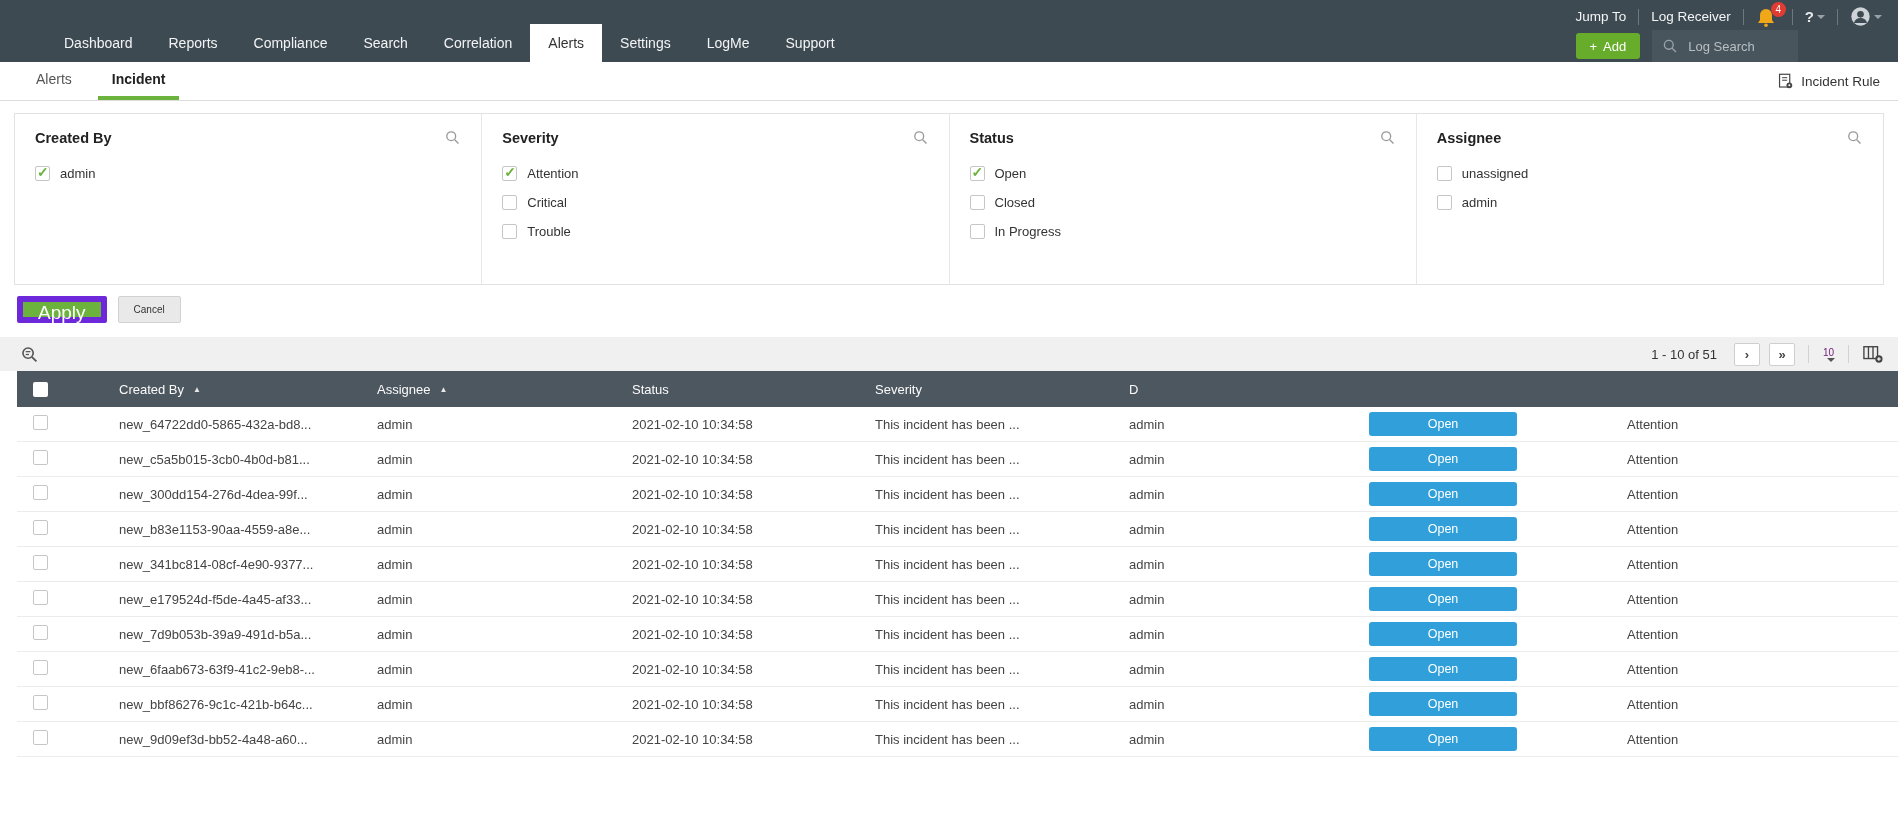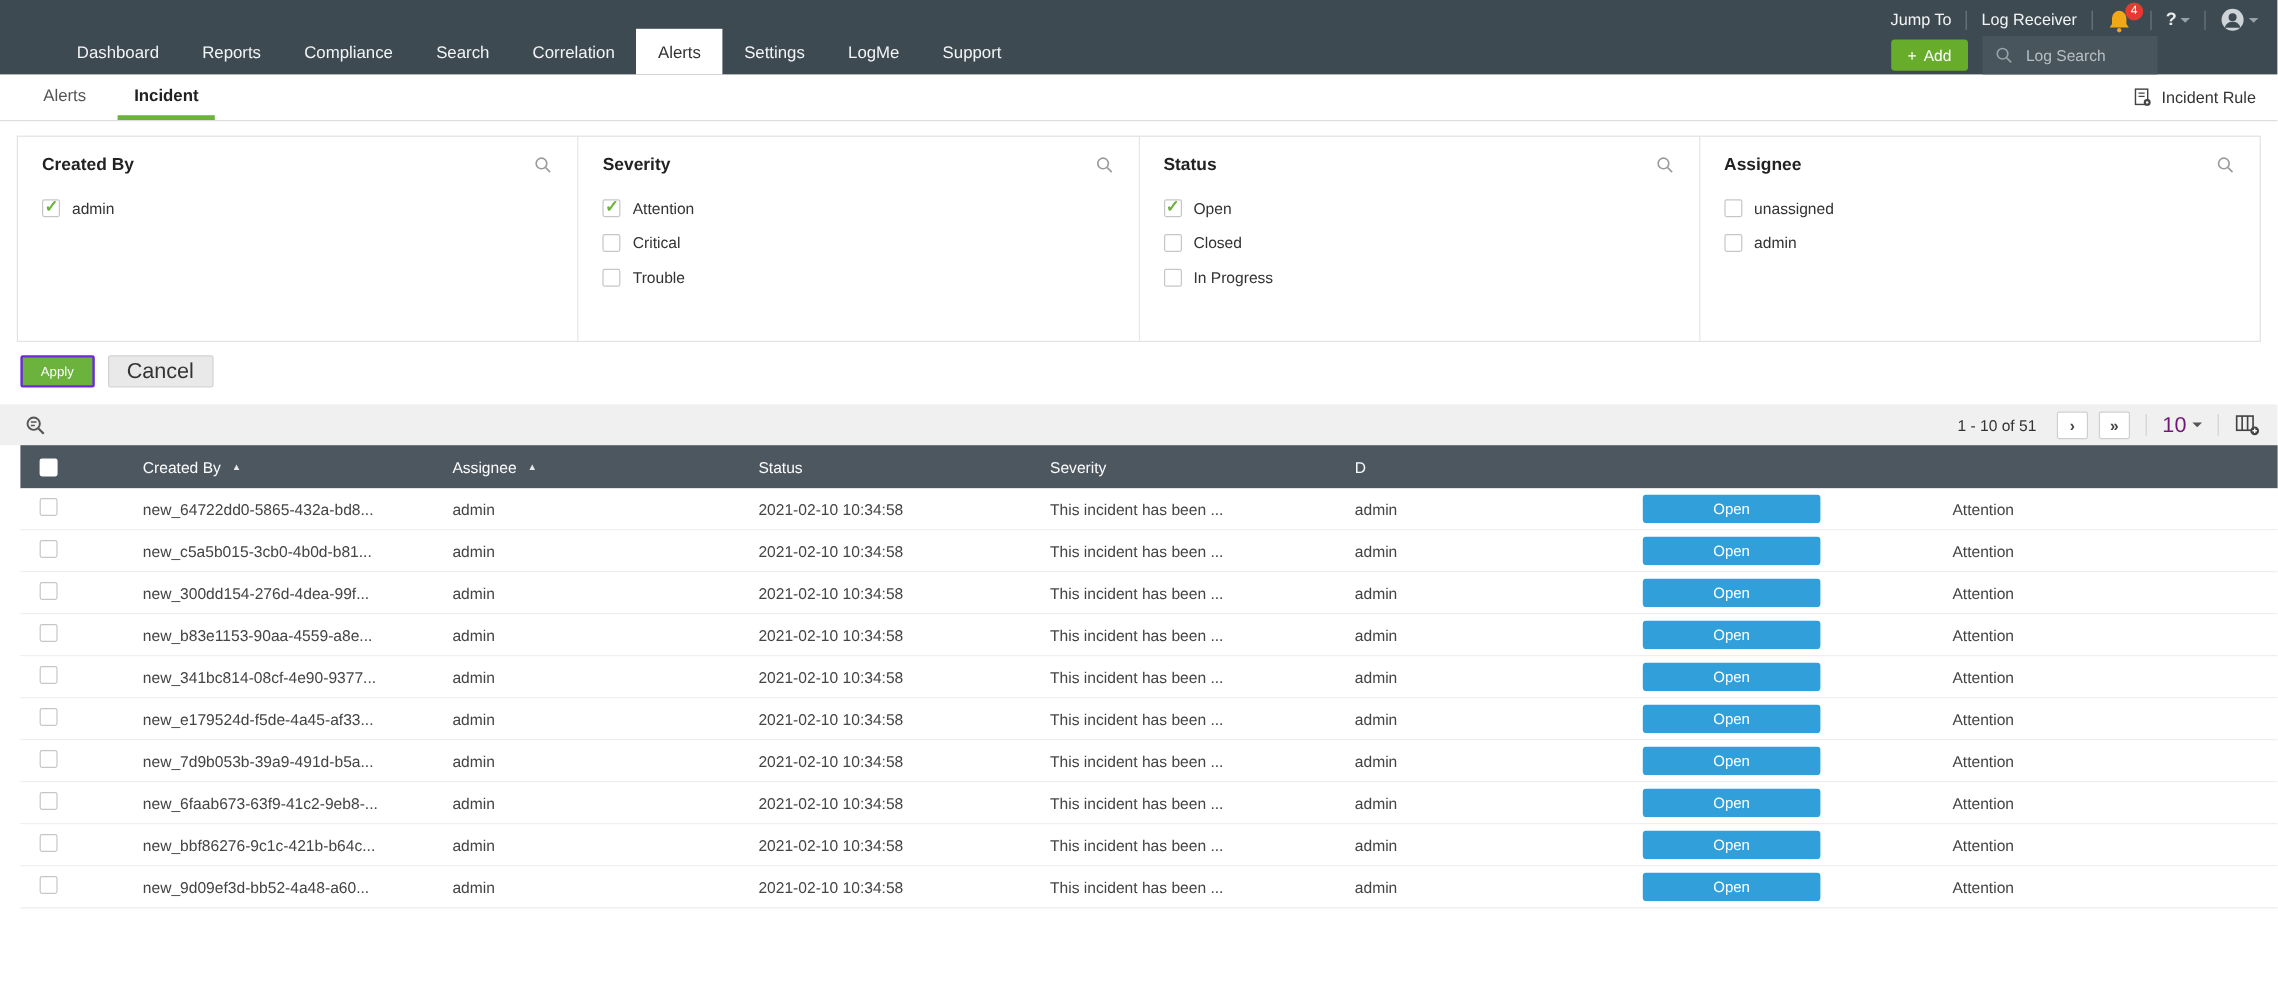--- a/index.html
+++ b/index.html
@@ -52,34 +52,34 @@
   .fopts { margin-top:13px; }
   .opt { display:flex; align-items:center; height:29px; cursor:pointer; }
   .cb { width:15px; height:15px; border:1px solid #c6c6c6; border-radius:2px; background:#fff;
         position:relative; flex:0 0 15px; }
   .opt.checked .cb::after { content:"\2713"; position:absolute; left:1px; top:-3px;
         color:#6cb33e; font-size:14px; font-weight:bold; }
   .olabel { margin-left:10px; font-size:13px; color:#333; }
 
   
   .btnrow { margin:11px 0 0 17px; display:flex; gap:11px; }
-  .apply-btn { background:#6cb33e; color:#fff; border:2px solid #6d28d9; border-radius:2px;
-               height:27px; padding:0 15px; font-size:11px; cursor:pointer; }
+  .apply-btn { background:#6cb33e; color:#fff; border:6px solid #6d28d9; border-radius:2px;
+               height:27px; padding:0 15px; font-size:19px; cursor:pointer; }
   .cancel-btn { background:#e9e9e9; color:#333; border:1px solid #d2d2d2; border-radius:2px;
-                height:27px; padding:0 15px; font-size:18px; cursor:pointer; }
+                height:27px; padding:0 15px; font-size:10px; cursor:pointer; }
 
   
   .toolbar { margin-top:14px; height:34px; background:#f0f0f0; display:flex; align-items:center;
              padding:0 14px 0 20px; }
   .tb-right { margin-left:auto; display:flex; align-items:center; gap:9px; }
   .range { font-size:13px; color:#333; margin-right:8px; }
   .pg-btn { width:26px; height:23px; background:#fff; border:1px solid #cfcfcf; border-radius:2px;
             color:#444; font-size:13px; font-weight:bold; line-height:21px; text-align:center; cursor:pointer; }
   .tsep { width:1px; height:18px; background:#d2d2d2; margin:0 4px; }
-  .pagesize { font-size:18px; color:#701a75; display:flex; align-items:center; cursor:pointer; }
+  .pagesize { font-size:10px; color:#701a75; display:flex; align-items:center; cursor:pointer;flex-direction:column; }
   .pagesize .caret { border-top-color:#555; margin-left:5px; }
 
   
   :root { --cols: 84px 258px 255px 243px 254px 248px 250px 248px 66px; }
   .tablewrap { margin-left:17px; width:1906px; }
   .grid-row { display:grid; grid-template-columns:var(--cols); align-items:center; }
   .thead { background:#4d5760; height:36px; }
   .hcell { color:#fbfbfb; font-size:13px; padding-left:18px; height:36px; display:flex; align-items:center; }
   .hcell.sortable::after { content:"\25B2"; font-size:8px; margin-left:9px; color:#e8e8e8; }
   .hcell.sorted { background:#39434b; }

